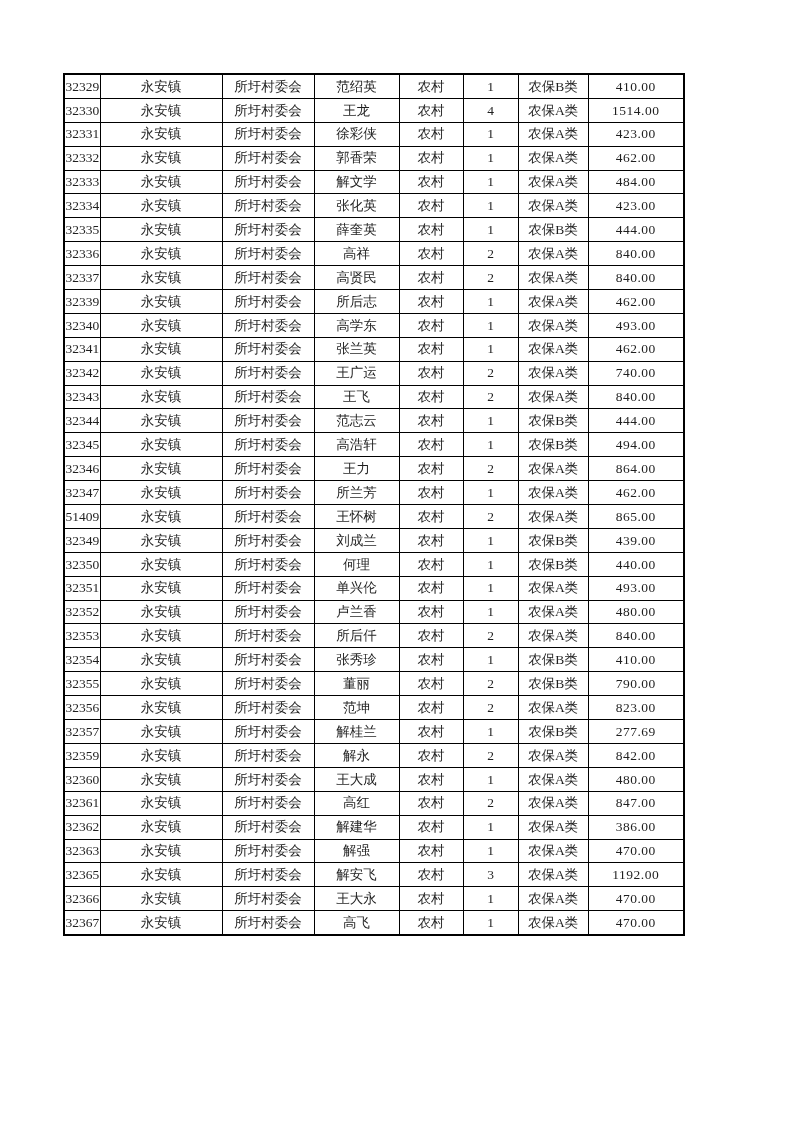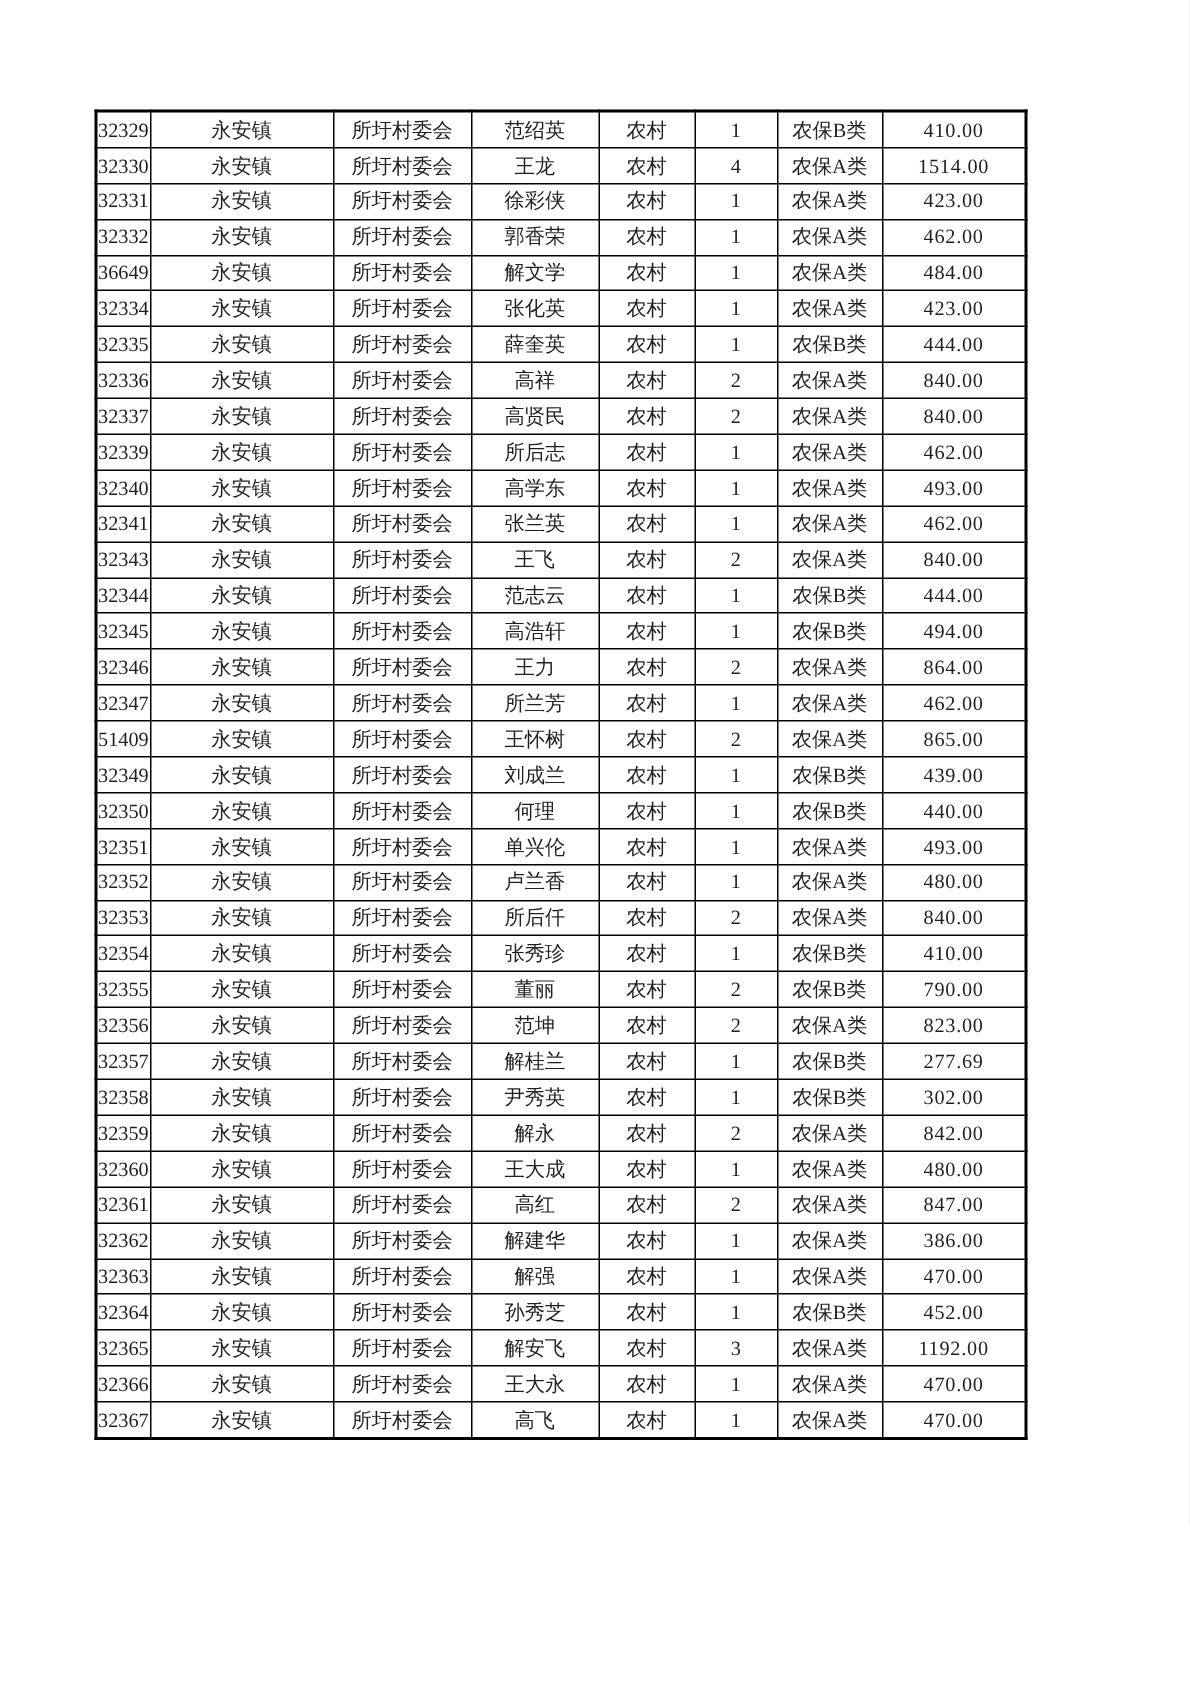--- a/index.html
+++ b/index.html
@@ -98,21 +98,21 @@
           <td class="c-id">32332</td>
           <td class="c-town">永安镇</td>
           <td class="c-village">所圩村委会</td>
           <td class="c-name">郭香荣</td>
           <td class="c-area_type">农村</td>
           <td class="c-count">1</td>
           <td class="c-category">农保A类</td>
           <td class="c-amount">462.00</td>
         </tr>
         <tr>
-          <td class="c-id">36649</td>
+          <td class="c-id">32333</td>
           <td class="c-town">永安镇</td>
           <td class="c-village">所圩村委会</td>
           <td class="c-name">解文学</td>
           <td class="c-area_type">农村</td>
           <td class="c-count">1</td>
           <td class="c-category">农保A类</td>
           <td class="c-amount">484.00</td>
         </tr>
         <tr>
           <td class="c-id">32334</td>
@@ -178,20 +178,30 @@
           <td class="c-id">32341</td>
           <td class="c-town">永安镇</td>
           <td class="c-village">所圩村委会</td>
           <td class="c-name">张兰英</td>
           <td class="c-area_type">农村</td>
           <td class="c-count">1</td>
           <td class="c-category">农保A类</td>
           <td class="c-amount">462.00</td>
         </tr>
         <tr>
+          <td class="c-id">32342</td>
+          <td class="c-town">永安镇</td>
+          <td class="c-village">所圩村委会</td>
+          <td class="c-name">王广运</td>
+          <td class="c-area_type">农村</td>
+          <td class="c-count">2</td>
+          <td class="c-category">农保A类</td>
+          <td class="c-amount">740.00</td>
+        </tr>
+        <tr>
           <td class="c-id">32343</td>
           <td class="c-town">永安镇</td>
           <td class="c-village">所圩村委会</td>
           <td class="c-name">王飞</td>
           <td class="c-area_type">农村</td>
           <td class="c-count">2</td>
           <td class="c-category">农保A类</td>
           <td class="c-amount">840.00</td>
         </tr>
         <tr>
@@ -328,30 +338,20 @@
           <td class="c-id">32357</td>
           <td class="c-town">永安镇</td>
           <td class="c-village">所圩村委会</td>
           <td class="c-name">解桂兰</td>
           <td class="c-area_type">农村</td>
           <td class="c-count">1</td>
           <td class="c-category">农保B类</td>
           <td class="c-amount">277.69</td>
         </tr>
         <tr>
-          <td class="c-id">32358</td>
-          <td class="c-town">永安镇</td>
-          <td class="c-village">所圩村委会</td>
-          <td class="c-name">尹秀英</td>
-          <td class="c-area_type">农村</td>
-          <td class="c-count">1</td>
-          <td class="c-category">农保B类</td>
-          <td class="c-amount">302.00</td>
-        </tr>
-        <tr>
           <td class="c-id">32359</td>
           <td class="c-town">永安镇</td>
           <td class="c-village">所圩村委会</td>
           <td class="c-name">解永</td>
           <td class="c-area_type">农村</td>
           <td class="c-count">2</td>
           <td class="c-category">农保A类</td>
           <td class="c-amount">842.00</td>
         </tr>
         <tr>
@@ -386,30 +386,20 @@
         </tr>
         <tr>
           <td class="c-id">32363</td>
           <td class="c-town">永安镇</td>
           <td class="c-village">所圩村委会</td>
           <td class="c-name">解强</td>
           <td class="c-area_type">农村</td>
           <td class="c-count">1</td>
           <td class="c-category">农保A类</td>
           <td class="c-amount">470.00</td>
-        </tr>
-        <tr>
-          <td class="c-id">32364</td>
-          <td class="c-town">永安镇</td>
-          <td class="c-village">所圩村委会</td>
-          <td class="c-name">孙秀芝</td>
-          <td class="c-area_type">农村</td>
-          <td class="c-count">1</td>
-          <td class="c-category">农保B类</td>
-          <td class="c-amount">452.00</td>
         </tr>
         <tr>
           <td class="c-id">32365</td>
           <td class="c-town">永安镇</td>
           <td class="c-village">所圩村委会</td>
           <td class="c-name">解安飞</td>
           <td class="c-area_type">农村</td>
           <td class="c-count">3</td>
           <td class="c-category">农保A类</td>
           <td class="c-amount">1192.00</td>

